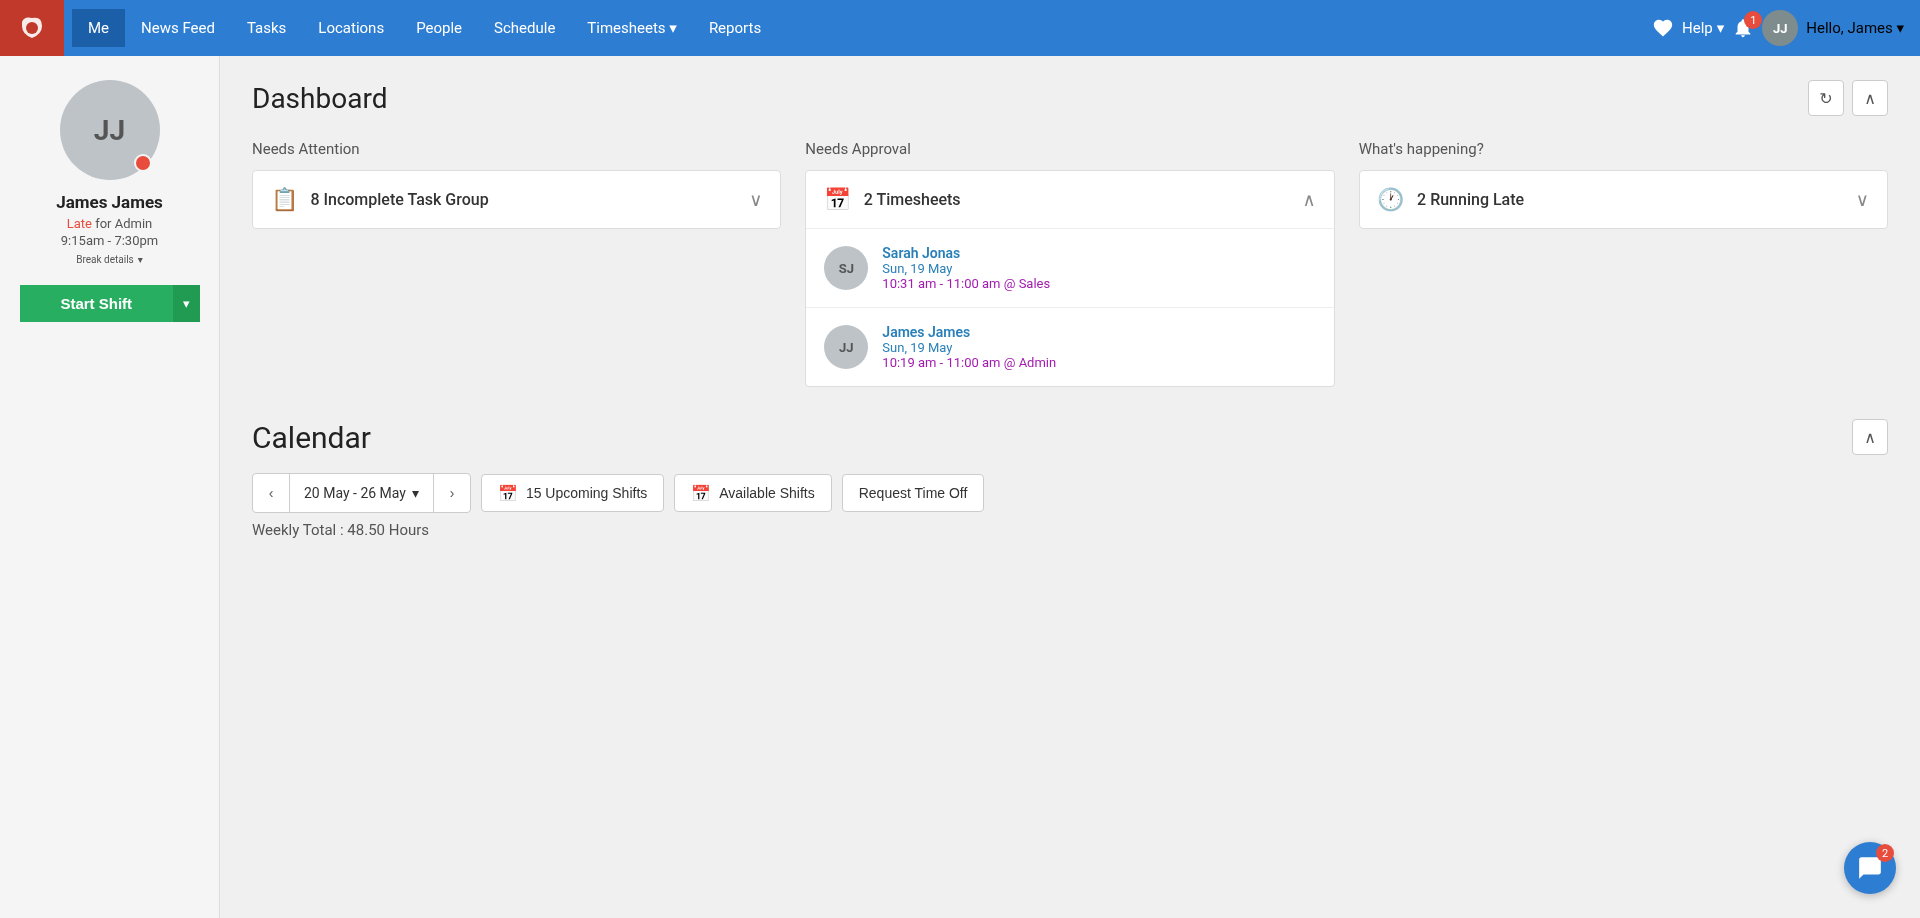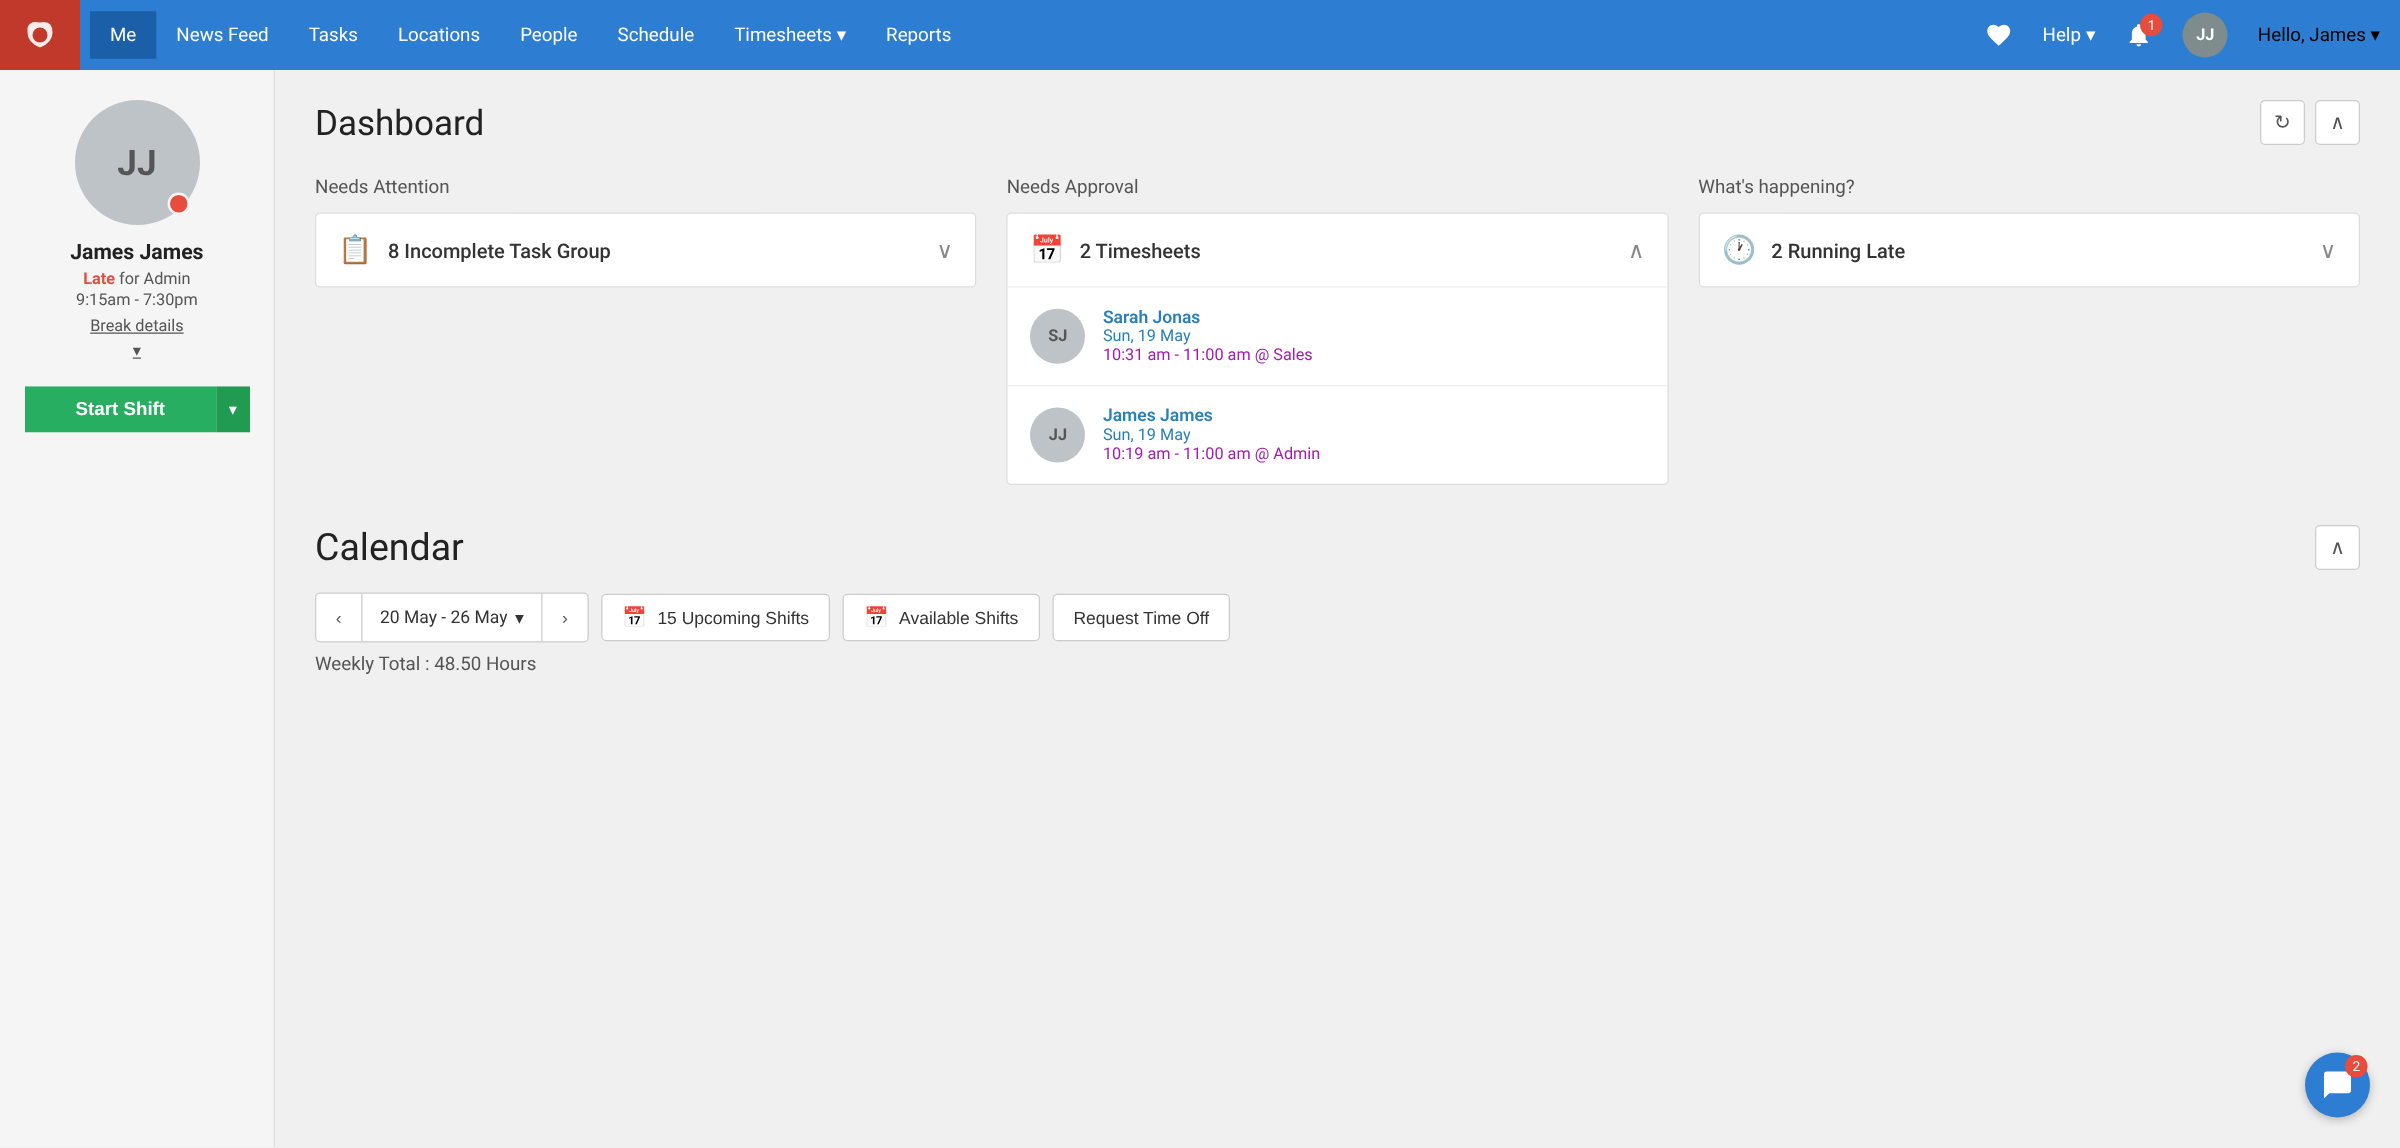--- a/index.html
+++ b/index.html
@@ -43,21 +43,21 @@
       cursor: pointer;
       white-space: nowrap;
     }
     .nav-item.active {
       background: #1a5fa8;
     }
     .nav-right {
       display: flex;
       align-items: center;
       padding-right: 16px;
-      gap: 24px;
+      gap: 8px;
     }
     .nav-icon-btn {
       color: #fff;
       cursor: pointer;
       display: flex;
       align-items: center;
       gap: 4px;
       font-size: 15px;
       position: relative;
     }
@@ -135,32 +135,30 @@
       font-size: 17px;
       font-weight: 700;
       color: #222;
       margin-bottom: 4px;
     }
     .sidebar-status {
       font-size: 13px;
       color: #555;
       margin-bottom: 2px;
     }
-    .sidebar-status .late { color: #e74c3c; font-weight: 700; }
+    .sidebar-status .late { color: #e74c3c; font-weight: 400; }
     .sidebar-time { font-size: 13px; color: #555; margin-bottom: 6px; }
     .sidebar-break {
-      font-size: 13px;
-      color: #555;
-      text-decoration: underline;
+      font-size: 10px;
+      color: #555;
       cursor: pointer;
       display: flex;
       align-items: center;
       gap: 4px;
       margin-bottom: 20px;
-      flex-direction: column;
     }
     .start-shift-container {
       display: flex;
       align-items: stretch;
       width: 180px;
       border-radius: 0;
       overflow: hidden;
     }
     .start-shift-btn {
       background: #27ae60;

